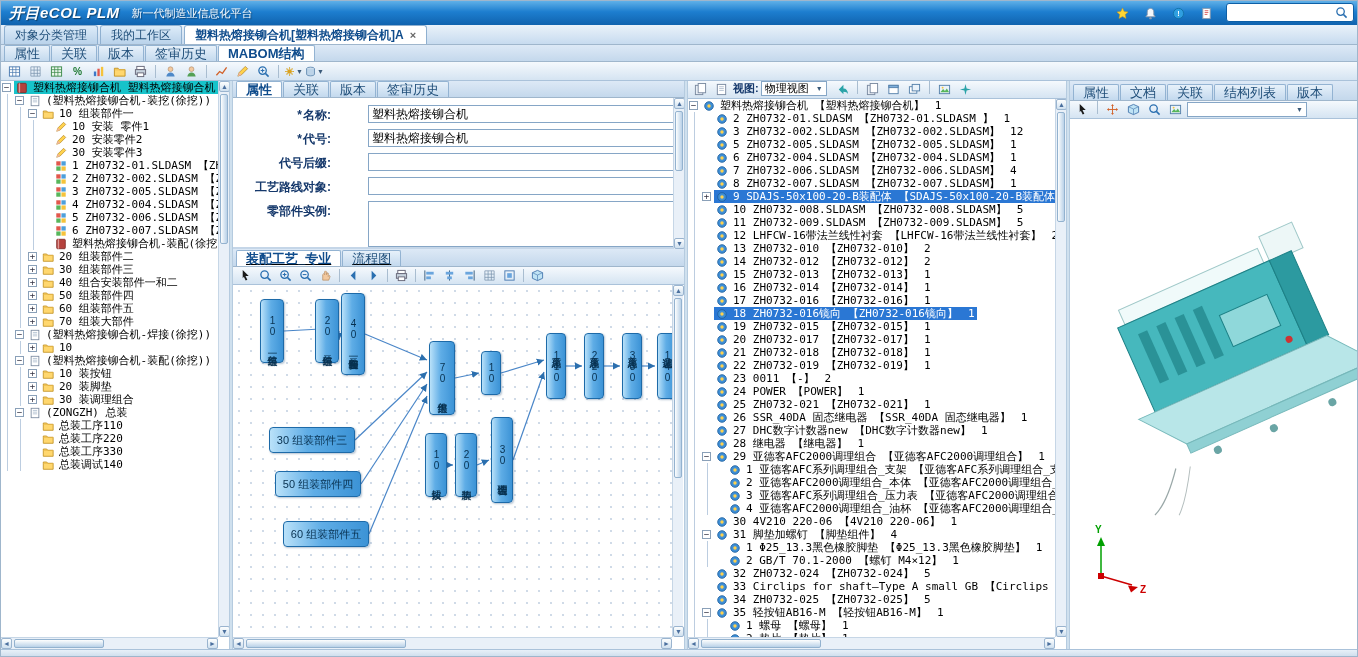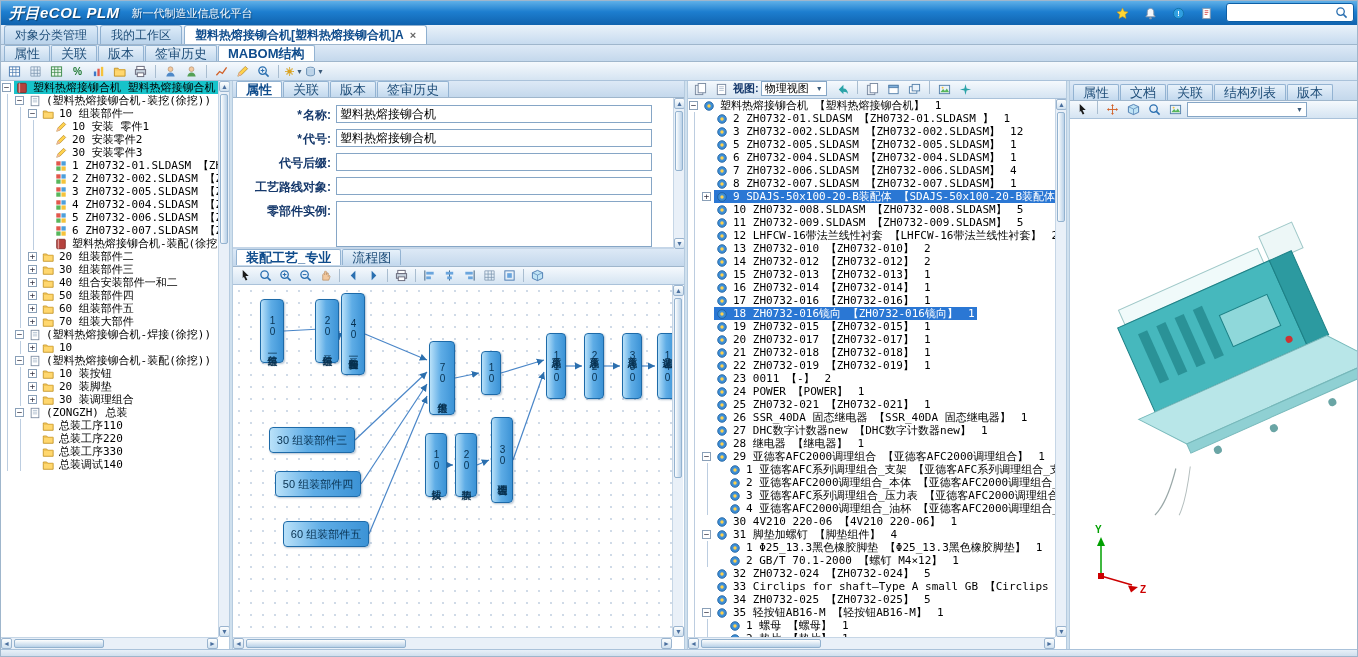--- a/index.html
+++ b/index.html
@@ -43,26 +43,26 @@
 .exp.none{visibility:hidden;}
 .tic{flex:0 0 14px;height:13px;display:inline-flex;align-items:center;margin-right:3px;}
 .tic svg{width:12px;height:12px;}
 .tbody{display:flex;align-items:center;overflow:hidden;height:13px;padding:0 2px;}
 .trow.sel-teal .tbody{background:#17c3ca;}
 .trow.sel-blue .tbody{background:#2a77d4;color:#fff;}
 .tcnt{margin-left:10px;}
 
 #midtabs{position:absolute;left:0;top:0;width:451px;height:17px;background:linear-gradient(180deg,#dde9f6,#c4d8ec);border-bottom:1px solid #9fb6cc;display:flex;align-items:flex-end;padding-left:3px;}
 #form{position:absolute;left:0;top:17px;width:451px;height:151px;background:#fff;border-bottom:2px solid #c5d6e8;padding-top:7px;}
-.frow{display:flex;align-items:flex-start;margin-bottom:5px;}
+.frow{display:flex;align-items:flex-start;margin-bottom:5px;gap:32px;}
 .flab{width:98px;flex:0 0 98px;text-align:right;font-size:12px;font-weight:bold;color:#15386b;padding-top:2px;}
 .req{color:#15386b;margin-right:1px;}
 .fin{margin-left:5px;width:316px;height:18px;border:1px solid #86a6c6;font-size:12px;font-family:"DejaVu Sans Mono","Liberation Mono",monospace;padding:0 3px;outline:none;}
 textarea.fin{height:46px;resize:none;}
-#flowtabs{position:absolute;left:0;top:168px;width:451px;height:18px;background:linear-gradient(180deg,#dde9f6,#c4d8ec);border-bottom:1px solid #9fb6cc;display:flex;padding-left:3px;}
+#flowtabs{position:absolute;left:0;top:168px;width:451px;height:18px;background:linear-gradient(180deg,#dde9f6,#c4d8ec);border-bottom:1px solid #9fb6cc;display:flex;align-items:flex-end;padding-left:3px;text-decoration:underline;}
 #flowtools{position:absolute;left:0;top:186px;width:451px;height:18px;background:linear-gradient(180deg,#f5f9fd,#d5e4f2);border-bottom:1px solid #aac2da;display:flex;align-items:center;padding:0 3px;gap:1px;}
 #flowcanvas{position:absolute;left:0;top:204px;width:439px;height:352px;background:#fff;background-image:radial-gradient(#ccd8e6 0.7px,transparent 0.8px);background-size:12px 12px;overflow:hidden;}
 #flowcanvas svg.edges{position:absolute;left:0;top:0;pointer-events:none;}
 .fnode{position:absolute;background:linear-gradient(90deg,#b9e1f9 0%,#5fadE6 45%,#3c93d6 100%);border:1px solid #1d6aa8;border-radius:4px;color:#07304f;display:flex;align-items:center;justify-content:center;font-size:10px;box-shadow:1px 1px 2px rgba(40,80,120,.35);}
 .fnode.v{writing-mode:vertical-rl;text-orientation:upright;line-height:1;letter-spacing:0;}
 .fnode.h{font-size:11px;}
 
 #bomhead{position:absolute;left:0;top:0;width:378px;height:18px;background:linear-gradient(180deg,#f5f9fd,#d5e4f2);border-bottom:1px solid #aac2da;display:flex;padding:0 3px;gap:2px;font-size:11px;color:#15386b;}
 .combo{height:15px;background:#fff;border:1px solid #86a6c6;display:inline-flex;align-items:center;font-size:11px;padding:0 3px;gap:6px;color:#000;}
 .combo .drop{font-size:7px;}

